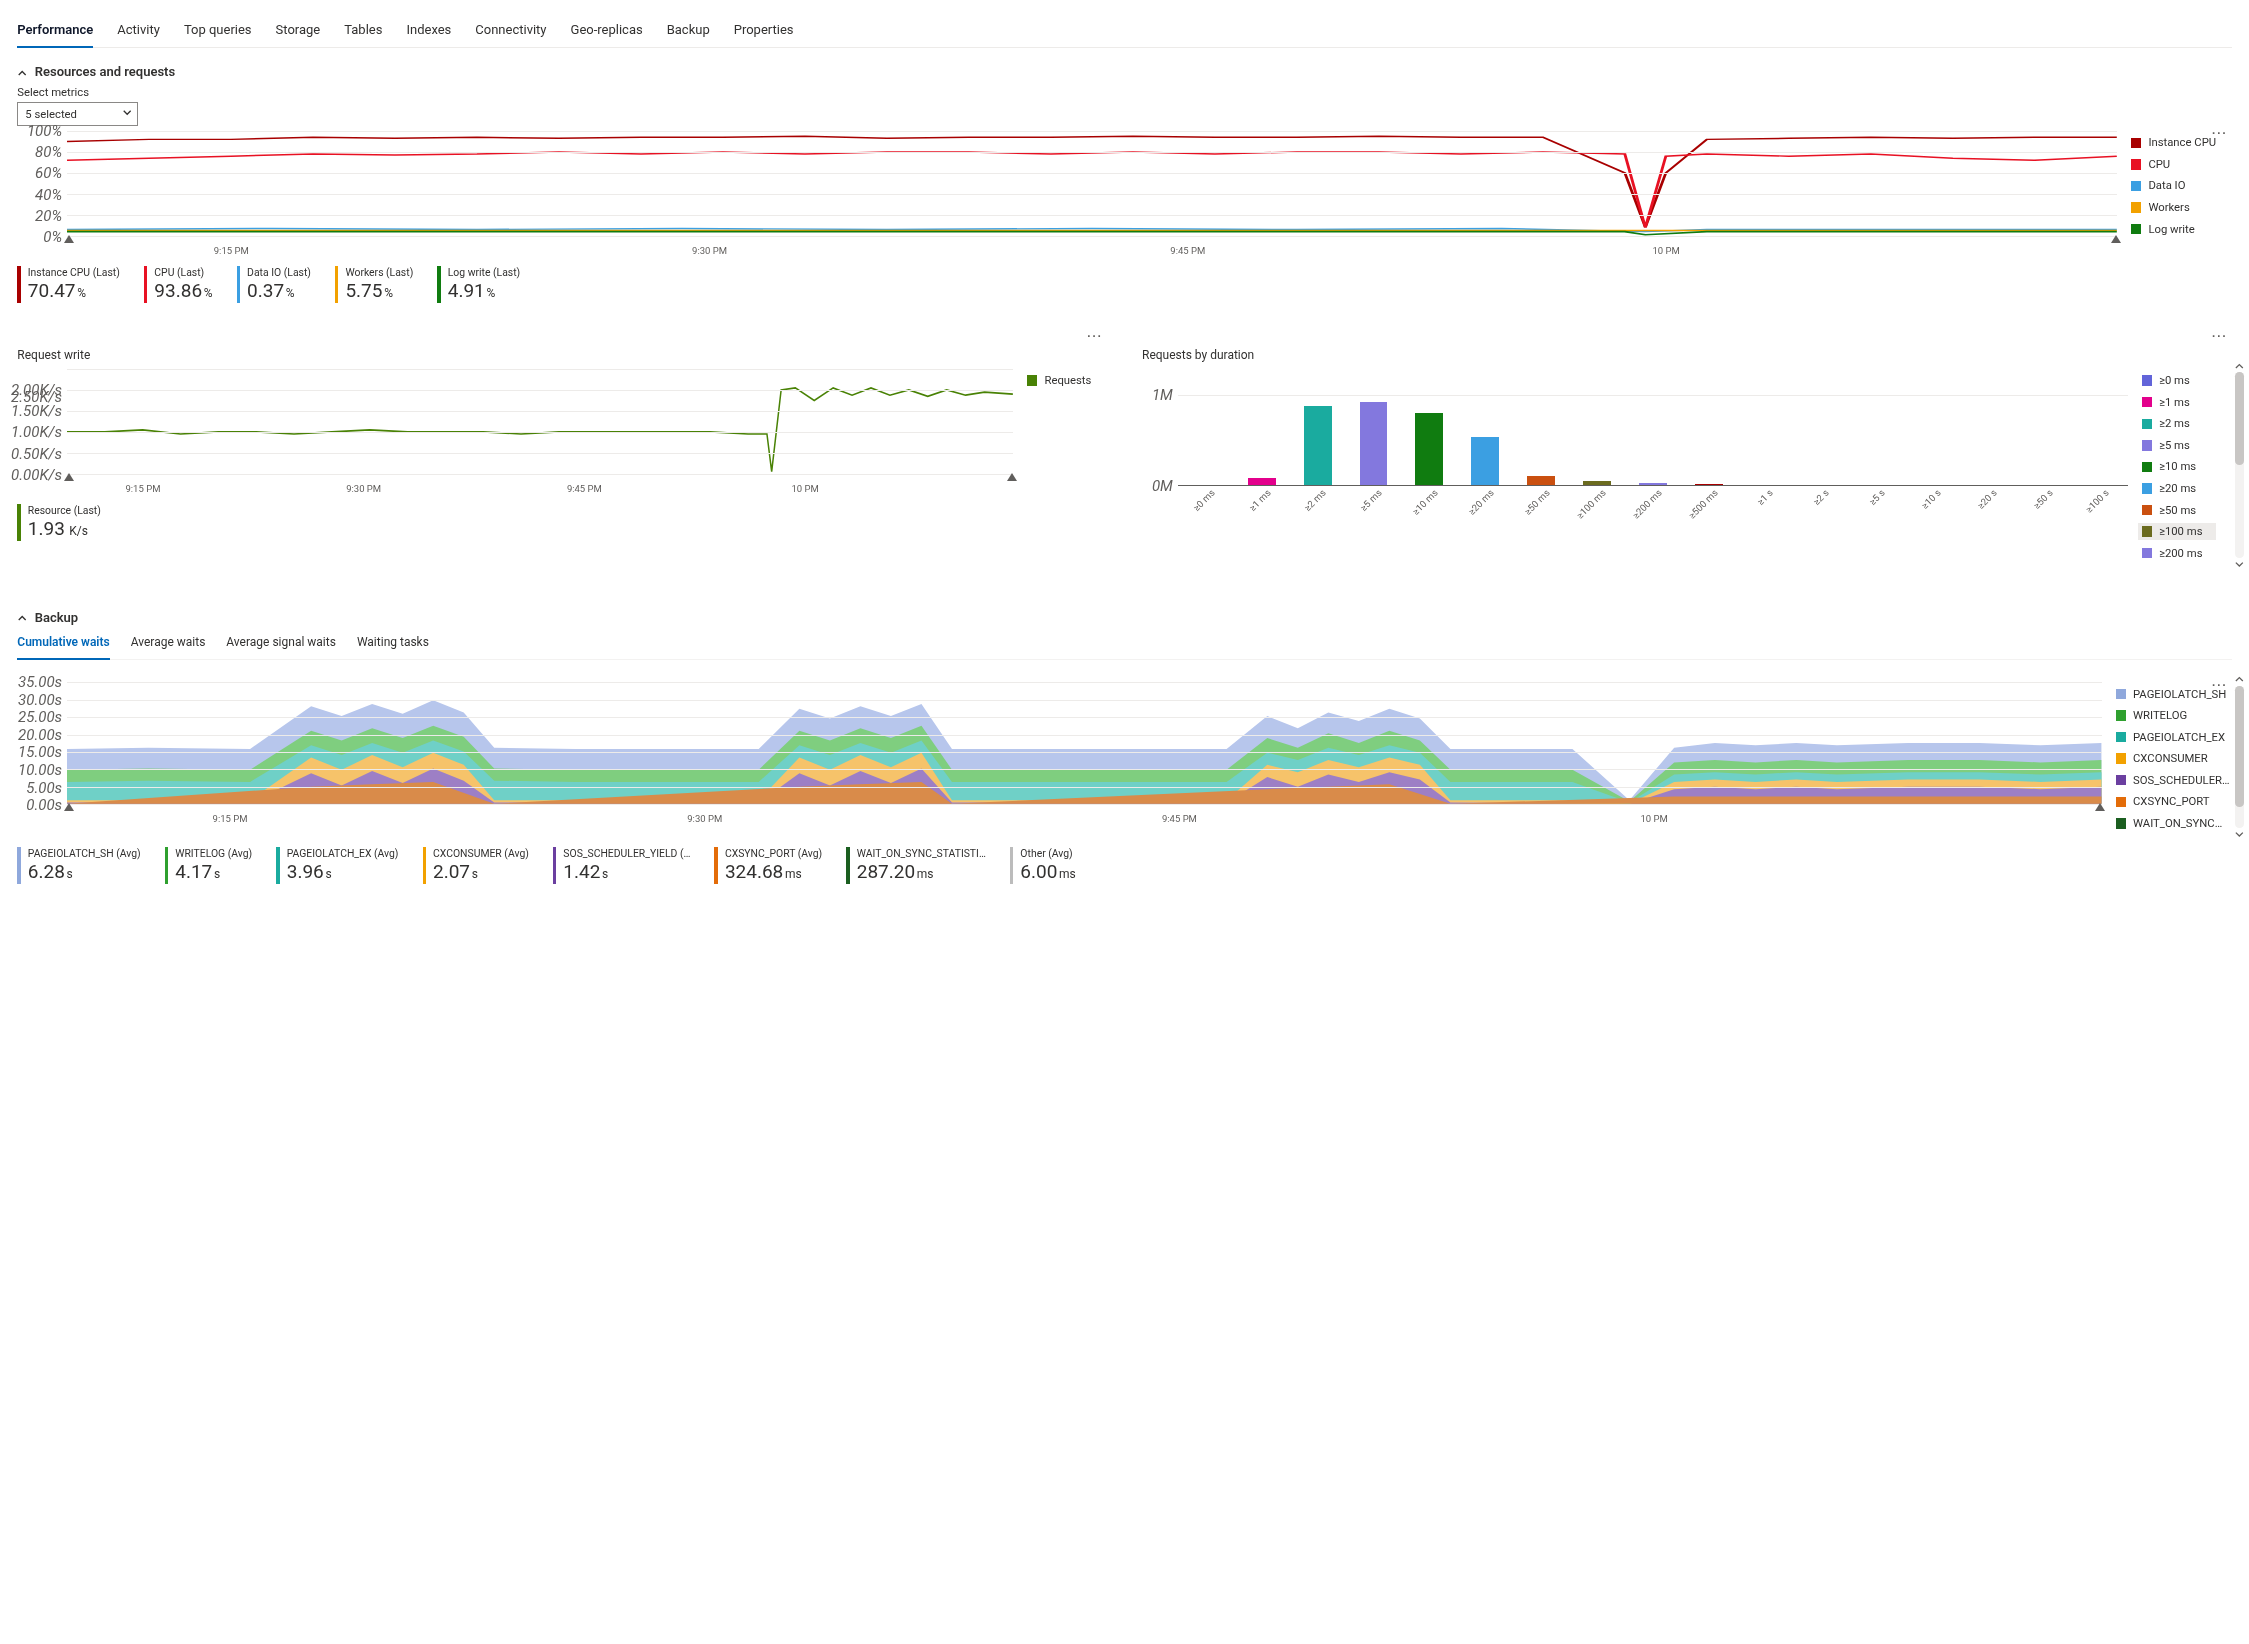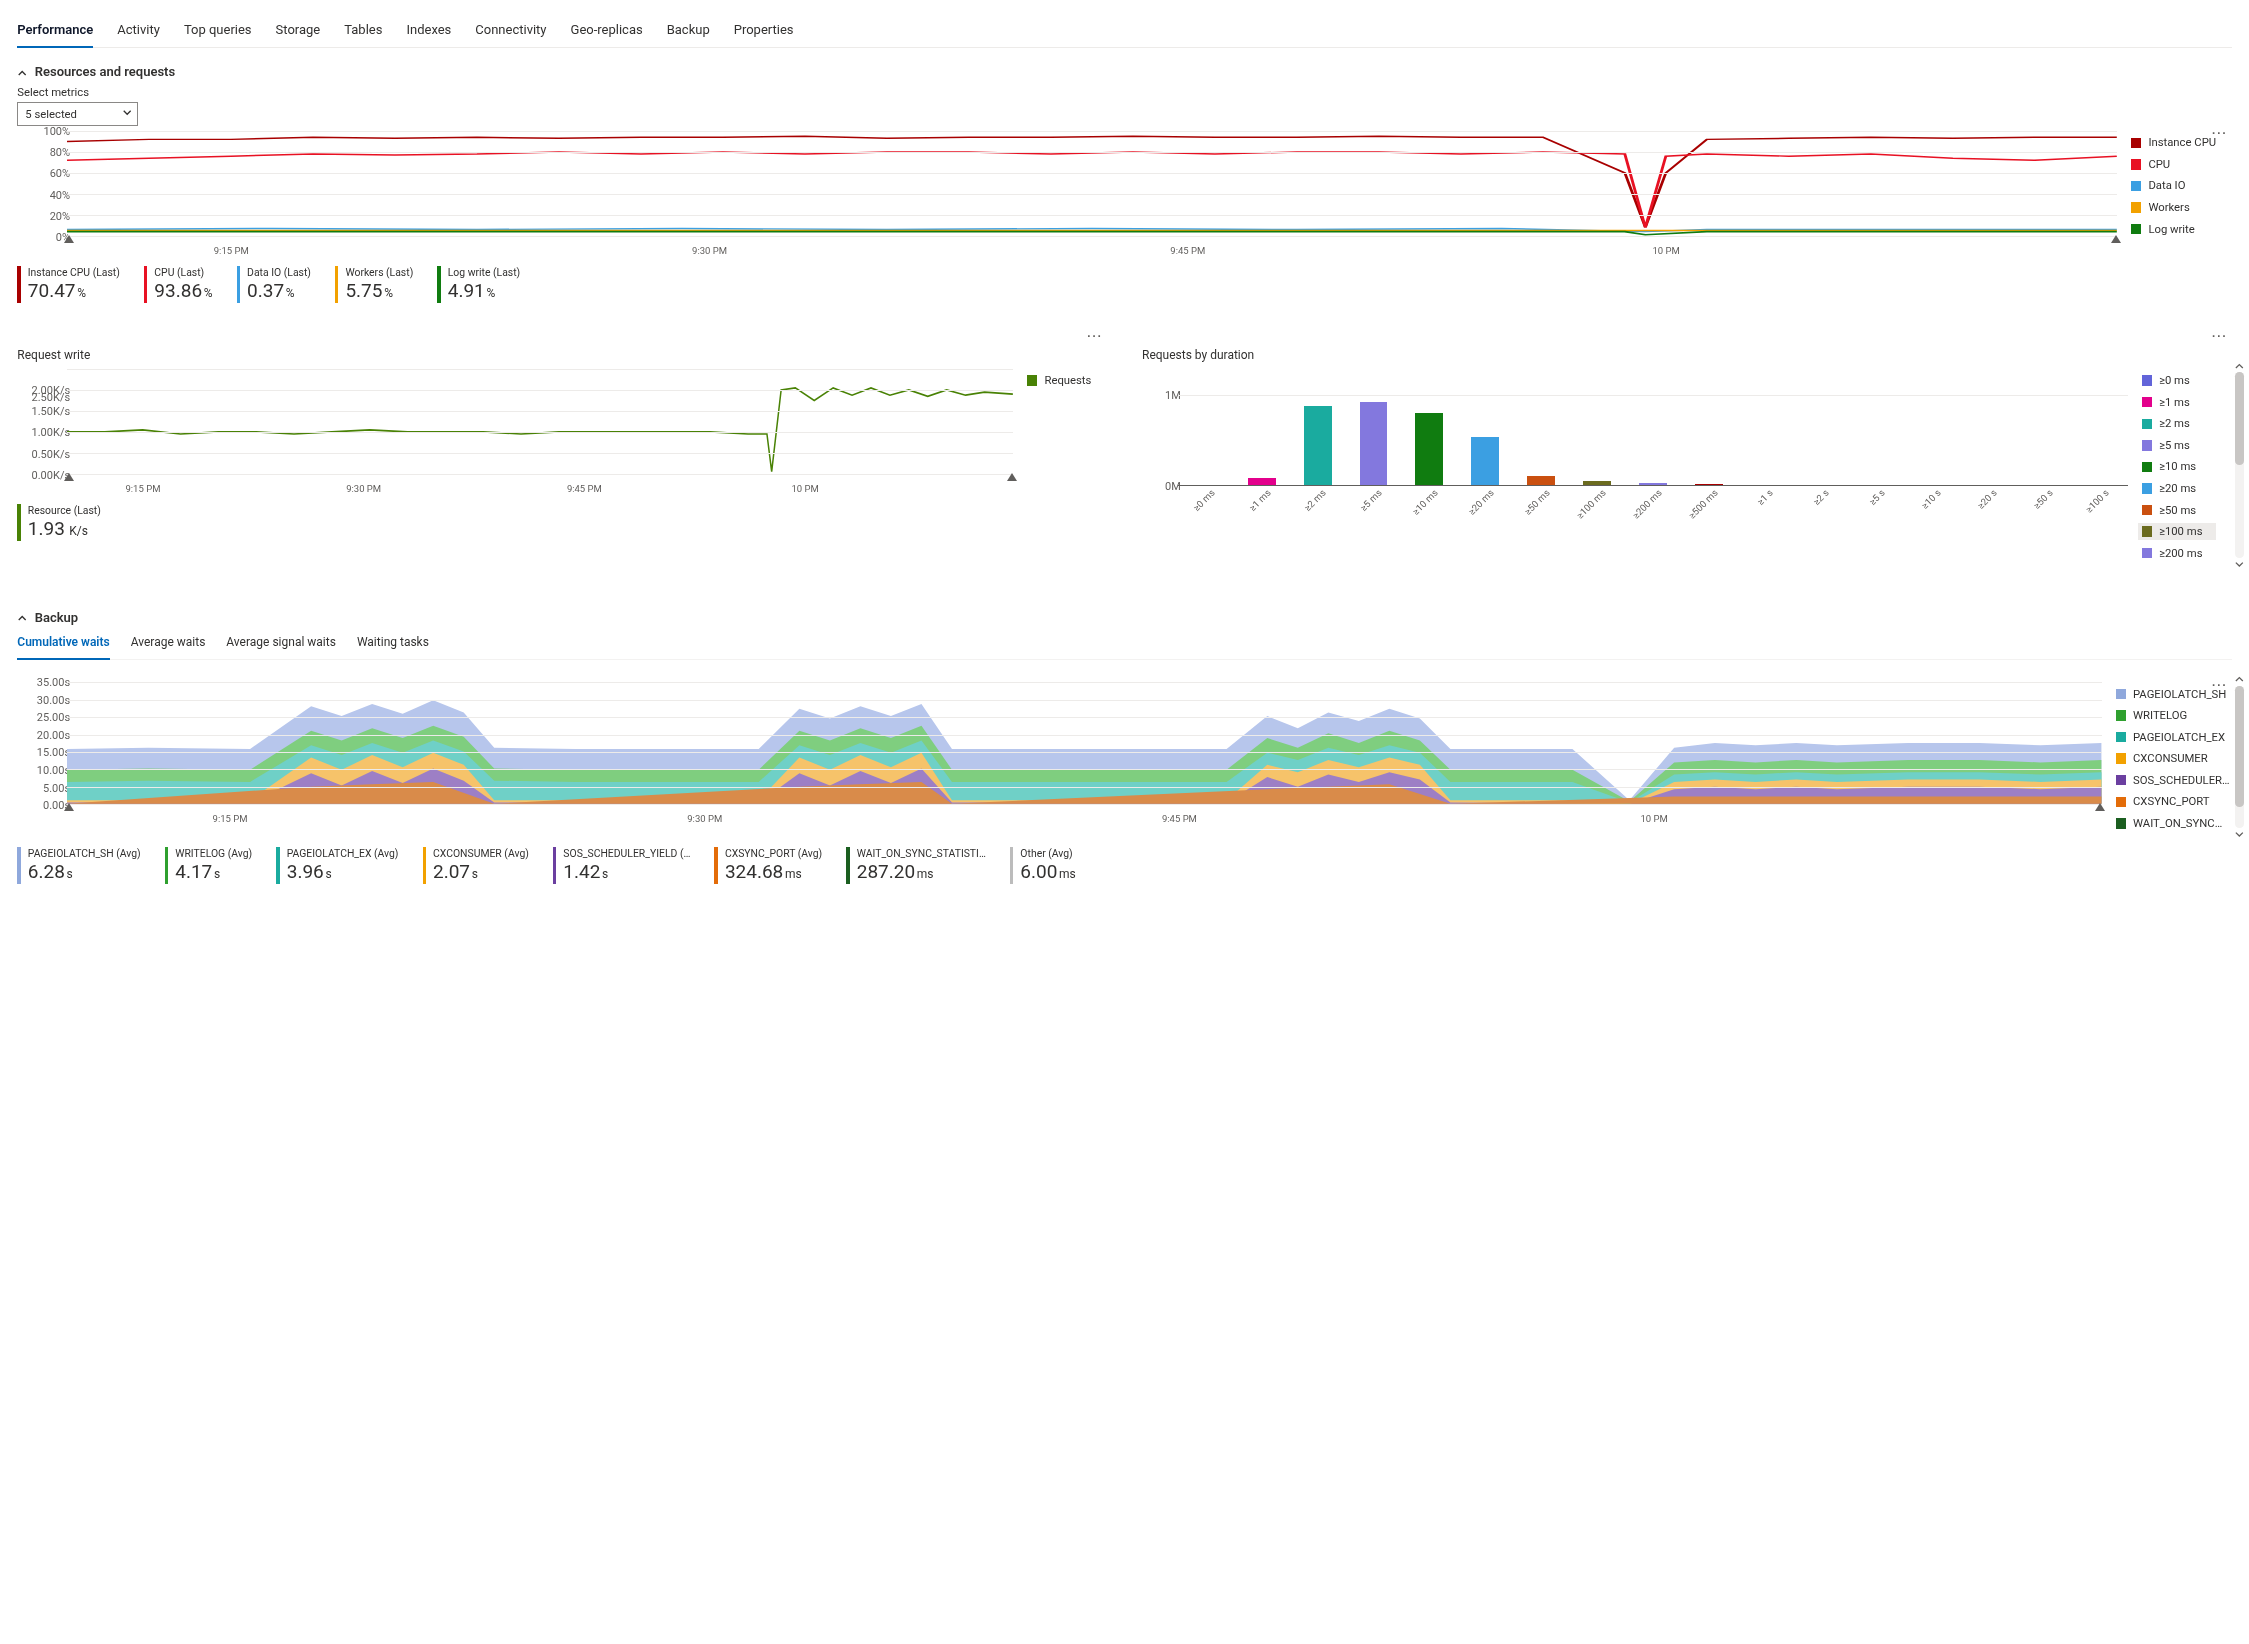--- a/index.html
+++ b/index.html
@@ -115,25 +115,26 @@
   }
   .legend-item.highlight { background: #edebe9; }
   .legend-swatch {
     width: 10.4px; height: 10.4px;
     margin-right: 7px;
     flex: 0 0 10.4px;
   }
 
   .y-axis-labels {
     position: absolute;
-    left: 8px; top: 0;
+    left: 0; top: 0;
     width: 50px;
     height: 100%;
-    font-size: 11px;
+    font-size: 15px;
     color: #605e5c;
+    font-style: italic;
   }
   .y-label {
     position: absolute;
     right: 5.2px;
     transform: translateY(-50%);
   }
 
   .plot-area {
     position: absolute;
     left: 50px; right: 0; top: 5.2px; bottom: 19px;

